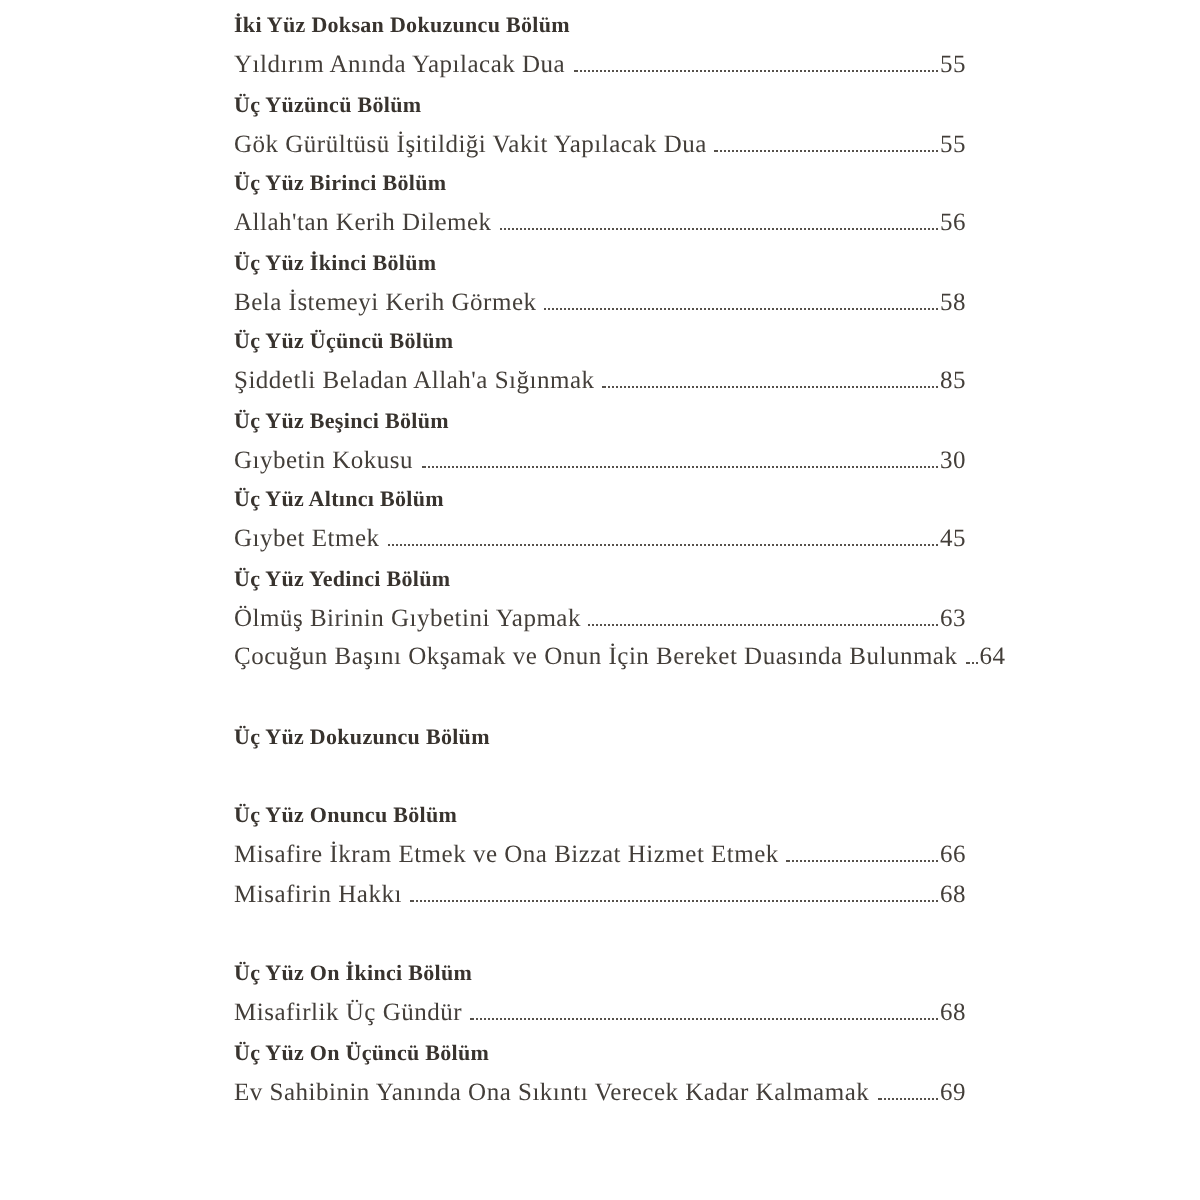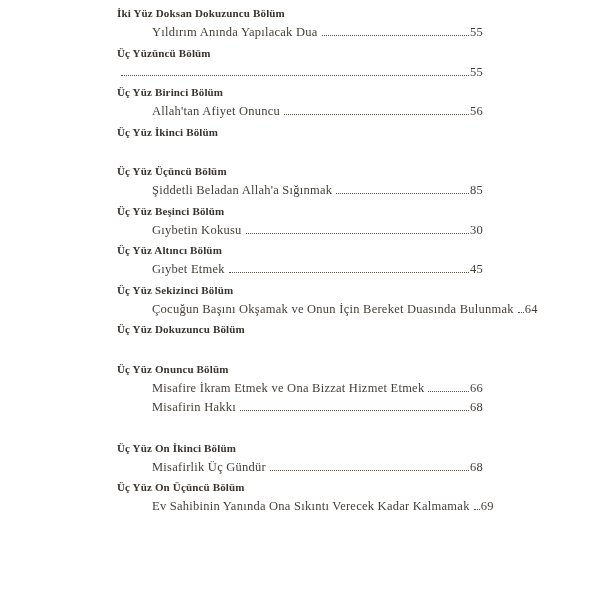--- a/index.html
+++ b/index.html
@@ -26,21 +26,21 @@
     white-space: nowrap;
   }
   .row {
     display: flex;
     align-items: baseline;
     font-size: 12.5px;
     line-height: 19.5px;
     color: #433e39;
     letter-spacing: 0.25px;
   }
-  .title { white-space: nowrap; margin-left: 35px; }
+  .title { white-space: nowrap; }
   .dots {
     flex: 1 1 auto;
     min-width: 6px;
     height: 0;
     border-bottom: 1.6px dotted #56514b;
     margin: 0 1px 0 4px;
   }
   .pagenum { white-space: nowrap; }
 </style>
 </head>
@@ -52,36 +52,42 @@
     <div class="row">
       <span class="title">Yıldırım Anında Yapılacak Dua</span>
       <span class="dots"></span>
       <span class="pagenum">55</span>
     </div>
   </div>
 
   <div class="group">
     <div class="chapter">Üç Yüzüncü Bölüm</div>
     <div class="row">
+      <span class="title">Gök Gürültüsü İşitildiği Vakit Yapılacak Dua</span>
       <span class="dots"></span>
       <span class="pagenum">55</span>
     </div>
   </div>
 
   <div class="group">
     <div class="chapter">Üç Yüz Birinci Bölüm</div>
     <div class="row">
-      <span class="title">Allah'tan Afiyet Onuncu</span>
+      <span class="title">Allah'tan Kerih Dilemek</span>
       <span class="dots"></span>
       <span class="pagenum">56</span>
     </div>
   </div>
 
   <div class="group">
     <div class="chapter">Üç Yüz İkinci Bölüm</div>
+    <div class="row">
+      <span class="title">Bela İstemeyi Kerih Görmek</span>
+      <span class="dots"></span>
+      <span class="pagenum">58</span>
+    </div>
   </div>
 
   <div class="group">
     <div class="chapter">Üç Yüz Üçüncü Bölüm</div>
     <div class="row">
       <span class="title">Şiddetli Beladan Allah'a Sığınmak</span>
       <span class="dots"></span>
       <span class="pagenum">85</span>
     </div>
   </div>
@@ -98,23 +104,30 @@
 
   <div class="group">
     <div class="chapter">Üç Yüz Altıncı Bölüm</div>
     <div class="row">
       <span class="title">Gıybet Etmek</span>
       <span class="dots"></span>
       <span class="pagenum">45</span>
     </div>
   </div>
 
+  <div class="group">
+    <div class="chapter">Üç Yüz Yedinci Bölüm</div>
+    <div class="row">
+      <span class="title">Ölmüş Birinin Gıybetini Yapmak</span>
+      <span class="dots"></span>
+      <span class="pagenum">63</span>
+    </div>
+  </div>
 
   <div class="group">
-    <div class="chapter">Üç Yüz Sekizinci Bölüm</div>
     <div class="row">
       <span class="title">Çocuğun Başını Okşamak ve Onun İçin Bereket Duasında Bulunmak</span>
       <span class="dots"></span>
       <span class="pagenum">64</span>
     </div>
   </div>
 
   <div class="group">
     <div class="chapter">Üç Yüz Dokuzuncu Bölüm</div>
   </div>

